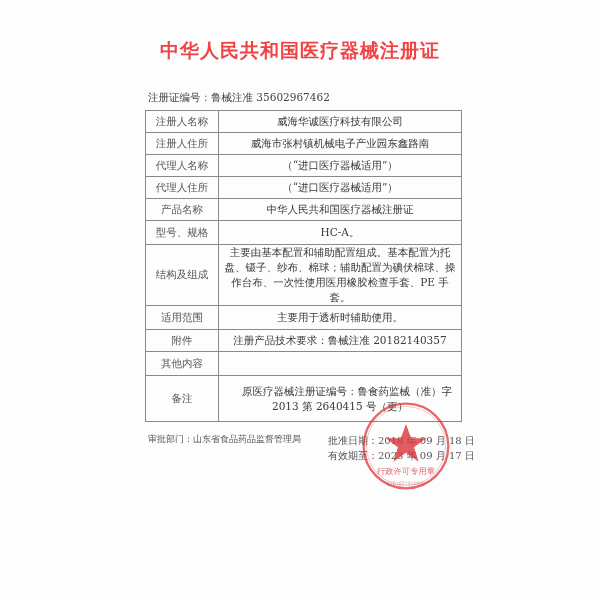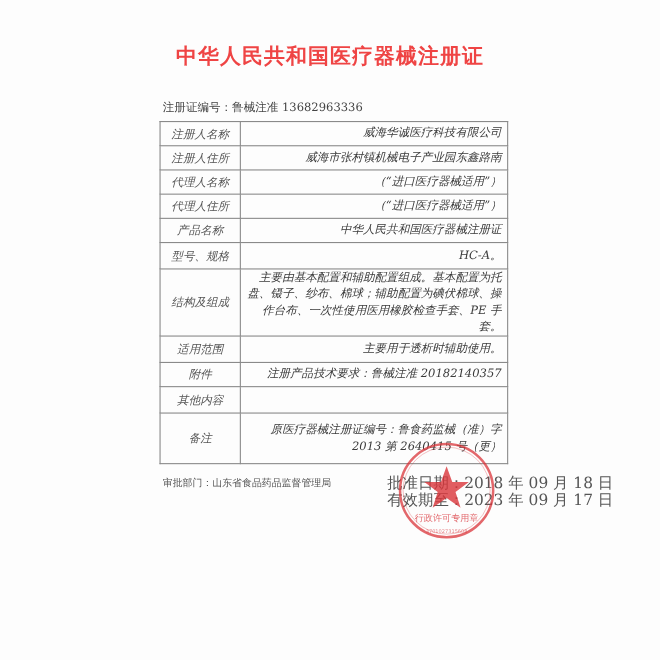--- a/index.html
+++ b/index.html
@@ -12,46 +12,46 @@
     font-size: 19px; letter-spacing: 1px; color: #ef4444; font-weight: bold;
   }
   .regno {
     position: absolute; left: 148px; top: 91px; font-size: 10.5px; color: #444;
   }
   table.cert {
     position: absolute; left: 145px; top: 110px; width: 317px;
     border-collapse: collapse; font-size: 10.5px; color: #3a3a3a;
   }
   table.cert td {
-    border: 1px solid #8a8a8a; padding: 0 5px; vertical-align: middle; font-style: italic;
+    border: 1px solid #8a8a8a; padding: 0 5px; vertical-align: middle;
   }
   table.cert td.label { width: 62px; text-align: center; color: #555; }
-  table.cert td.value { text-align: right; line-height: 15px; }
+  table.cert td.value { text-align: center; line-height: 15px; }
   .r-std { height: 22px; }
   .r-std2 { height: 24px; }
   .r-struct { height: 40px; }
   .r-remark { height: 46px; }
   .remark-val { line-height: 22px; text-indent: 14px; margin-left: 20px; }
   .footer-dept {
     position: absolute; left: 148px; top: 433px; font-size: 9px; color: #555;
   }
   .footer-dates {
-    position: absolute; left: 328px; top: 433px; font-size: 14px; color: #555; line-height: 15px; margin-left: 24px;
+    position: absolute; left: 328px; top: 433px; font-size: 10px; color: #555; line-height: 15px;
   }
   .stamp {
     position: absolute; left: 360px; top: 400px; width: 92px; height: 92px;
   }
 </style>
 </head>
 <body>
 
 <div class="title">中华人民共和国医疗器械注册证</div>
 
 <div class="regno">
-  <span>注册证编号：</span><span>鲁械注准 13682963336</span>
+  <span>注册证编号：</span><span>鲁械注准 35602967462</span>
 </div>
 
 <table class="cert">
   <tbody>
       <tr class="r-std">
     <td class="label">注册人名称</td>
     <td class="value">威海华诚医疗科技有限公司</td>
   </tr>
   <tr class="r-std">
     <td class="label">注册人住所</td>

